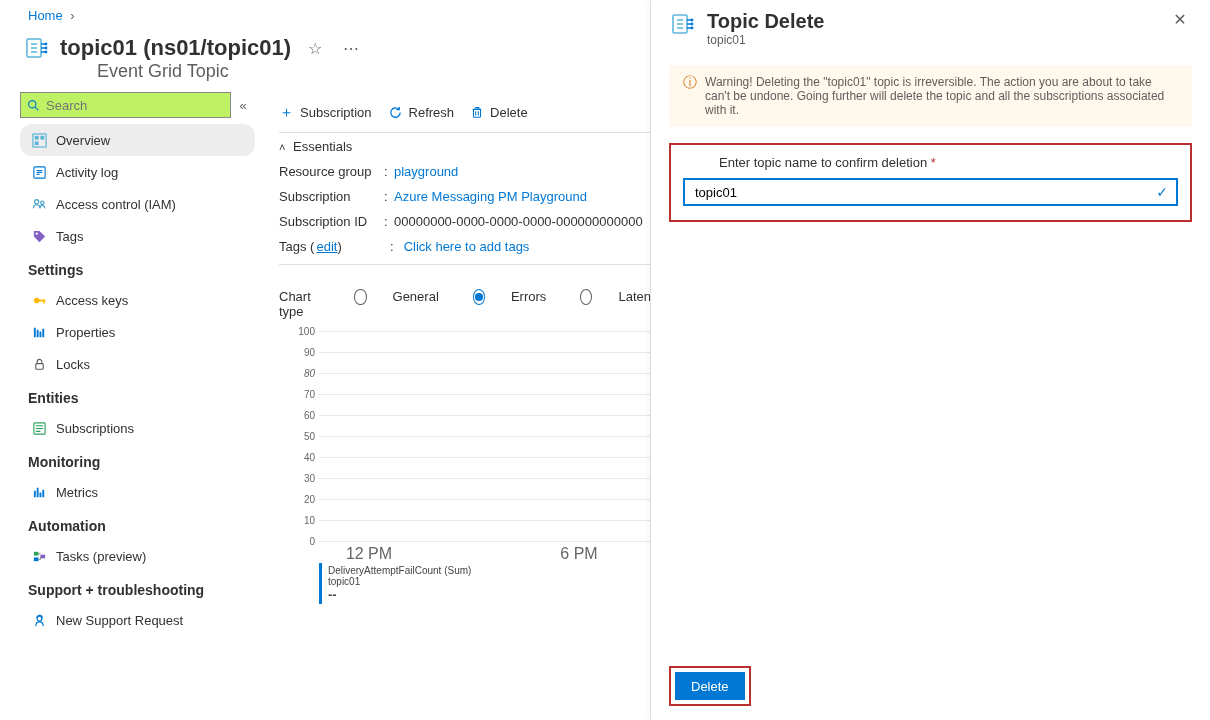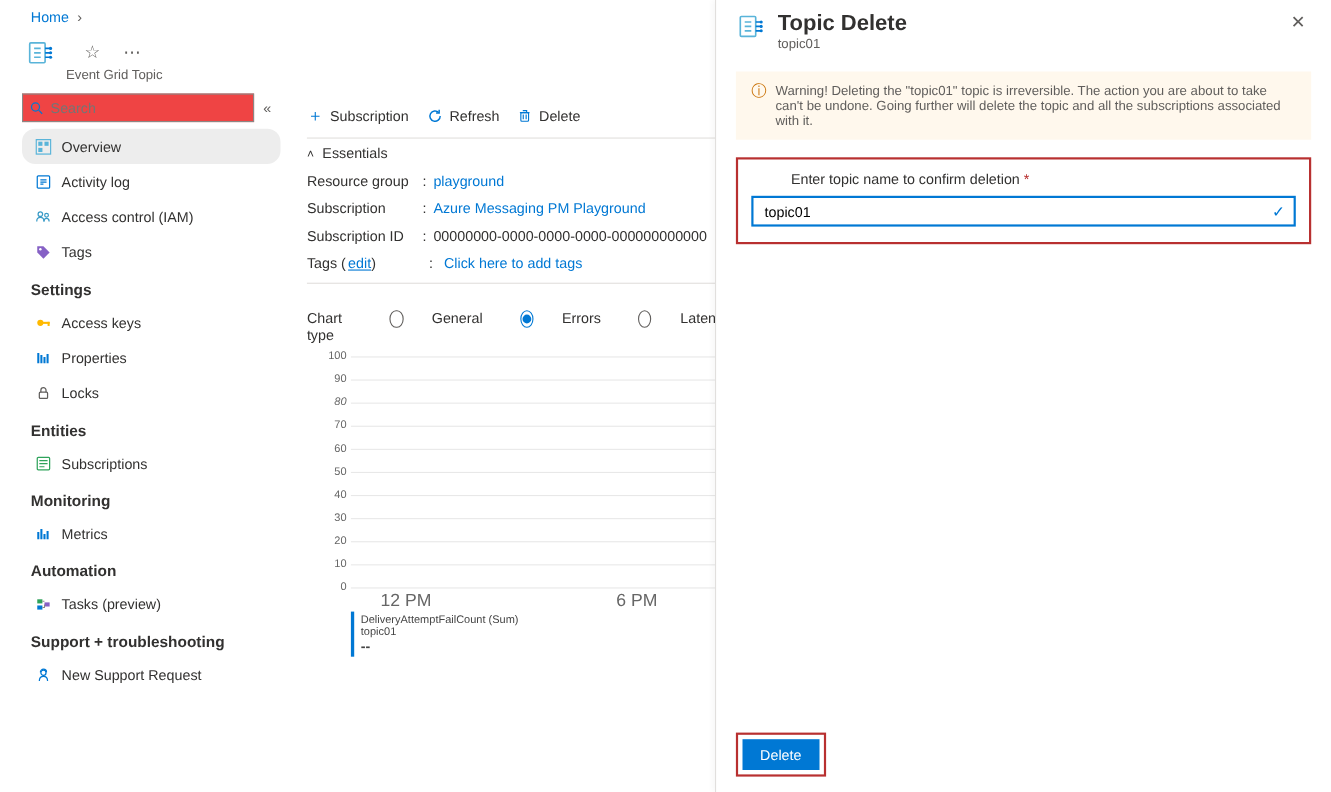--- a/index.html
+++ b/index.html
@@ -27,28 +27,28 @@
   .title-row { display: flex; align-items: center; padding: 8px 0 0 24px; }
   .title-icon {
     width: 26px; height: 26px; margin-right: 10px;
     display: flex; align-items: center; justify-content: center;
   }
   .title-text { font-size: 22px; font-weight: 600; }
   .star-btn, .more-btn {
     width: 24px; height: 24px; display: flex; align-items: center; justify-content: center;
     margin-left: 12px; color: #605e5c; cursor: pointer; font-size: 16px;
   }
-  .subtitle { padding: 0 0 10px 60px; color: #605e5c; font-size: 12px; }
+  .subtitle { padding: 0 0 10px 60px; color: #605e5c; font-size: 18px; margin-left: 37px; }
   .body-row { display: flex; }
   .sidebar { width: 256px; padding-left: 20px; }
   .search-wrap { display: flex; align-items: center; margin: 0 0 6px 0; }
   .search-box {
     flex: 1; display: flex; align-items: center;
     border: 1px solid #8a8886; height: 26px; padding: 0 6px;
-    color: #605e5c; background: #ef4444;
+    color: #605e5c; background: #bef264;
   }
   .search-box input {
     border: none; outline: none; flex: 1; font-size: 13px; color: #323130;
     padding-left: 6px; height: 22px; background: transparent;
   }
   .collapse-btn { width: 24px; text-align: center; color: #605e5c; cursor: pointer; font-size: 13px; }
   .nav-item {
     display: flex; align-items: center;
     height: 32px; padding-left: 8px; cursor: pointer;
     border-radius: 12px;
@@ -170,20 +170,21 @@
     <span class="title-icon">
       <svg width="24" height="24" viewBox="0 0 24 24">
         <rect x="2" y="3" width="14" height="18" rx="1" fill="none" stroke="#59b4d9" stroke-width="1.5"></rect>
         <path d="M6 8 L12 8 M6 12 L12 12 M6 16 L12 16" stroke="#59b4d9" stroke-width="1.5"></path>
         <path d="M16 8 L21 8 M16 12 L21 12 M16 16 L21 16" stroke="#0078d4" stroke-width="1.5"></path>
         <circle cx="21" cy="8" r="1.4" fill="#0078d4"></circle>
         <circle cx="21" cy="12" r="1.4" fill="#0078d4"></circle>
         <circle cx="21" cy="16" r="1.4" fill="#0078d4"></circle>
       </svg>
     </span>
+    <span class="title-text">topic01 (ns01/topic01)</span>
     <span class="star-btn">☆</span>
     <span class="more-btn">⋯</span>
   </div>
   <div class="subtitle">Event Grid Topic</div>
 
   <div class="body-row">
 
     <div class="sidebar">
       <div class="search-wrap">
         <div class="search-box">

